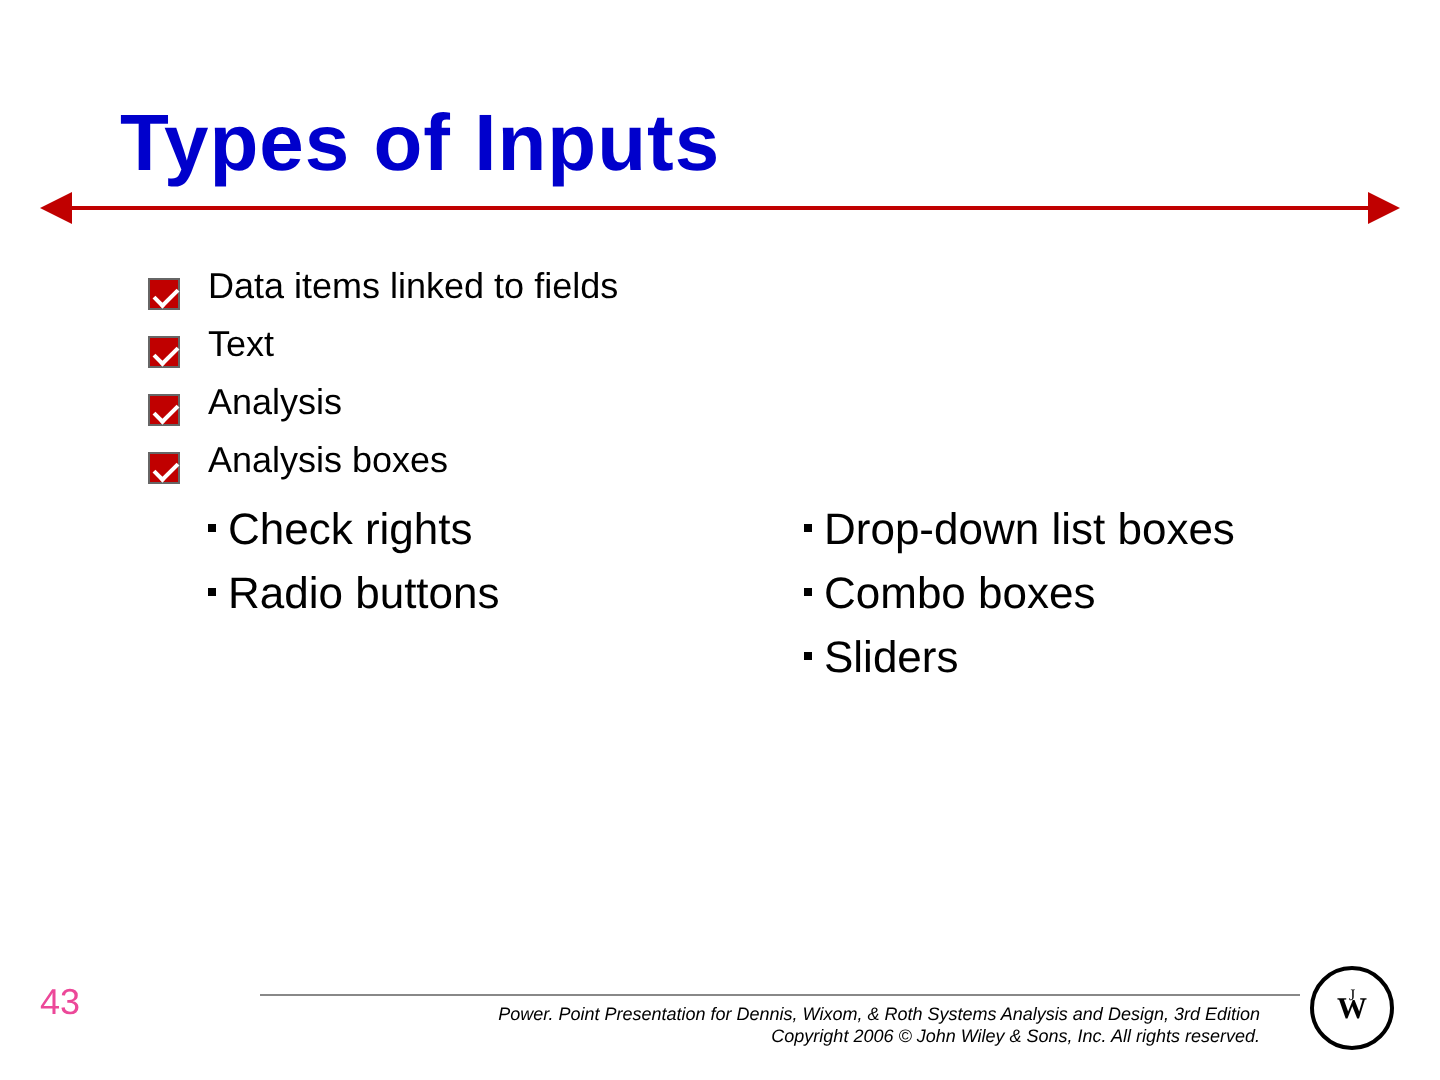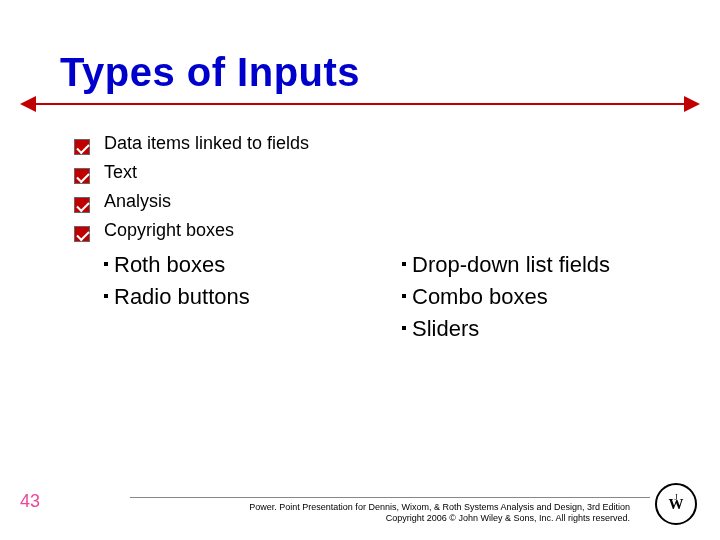--- a/index.html
+++ b/index.html
@@ -111,20 +111,21 @@
     vertical-align: middle;
     margin-right: 6px;
     position: relative;
     top: -2px;
   }
   .footer {
     position: absolute;
     bottom: 16px;
     left: 0;
     right: 0;
+    font-style: italic;
   }
   .footer-rule {
     margin: 0 70px 4px 130px;
     height: 1px;
     background: #888;
   }
   .footer-text {
     font-size: 9px;
     color: #000;
     text-align: right;
@@ -167,31 +168,31 @@
     <li>
       <span class="bullet-icon"></span>
       <span>Text</span>
     </li>
     <li>
       <span class="bullet-icon"></span>
       <span>Analysis</span>
     </li>
     <li>
       <span class="bullet-icon"></span>
-      <span>Copyright boxes</span>
+      <span>Analysis boxes</span>
     </li>
   </ul>
 
   <div class="sub-columns">
     <div class="sub-col">
-      <div><span class="dot"></span><span>Roth boxes</span></div>
+      <div><span class="dot"></span><span>Check rights</span></div>
       <div><span class="dot"></span><span>Radio buttons</span></div>
     </div>
     <div class="sub-col">
-      <div><span class="dot"></span><span>Drop-down list fields</span></div>
+      <div><span class="dot"></span><span>Drop-down list boxes</span></div>
       <div><span class="dot"></span><span>Combo boxes</span></div>
       <div><span class="dot"></span><span>Sliders</span></div>
     </div>
   </div>
 
   <div class="footer">
     <div class="footer-rule"></div>
     <div class="footer-text">
       <div>Power. Point Presentation for Dennis, Wixom, &amp; Roth Systems Analysis and Design, 3rd Edition</div>
       <div>Copyright 2006 © John Wiley &amp; Sons, Inc.  All rights reserved.</div>

